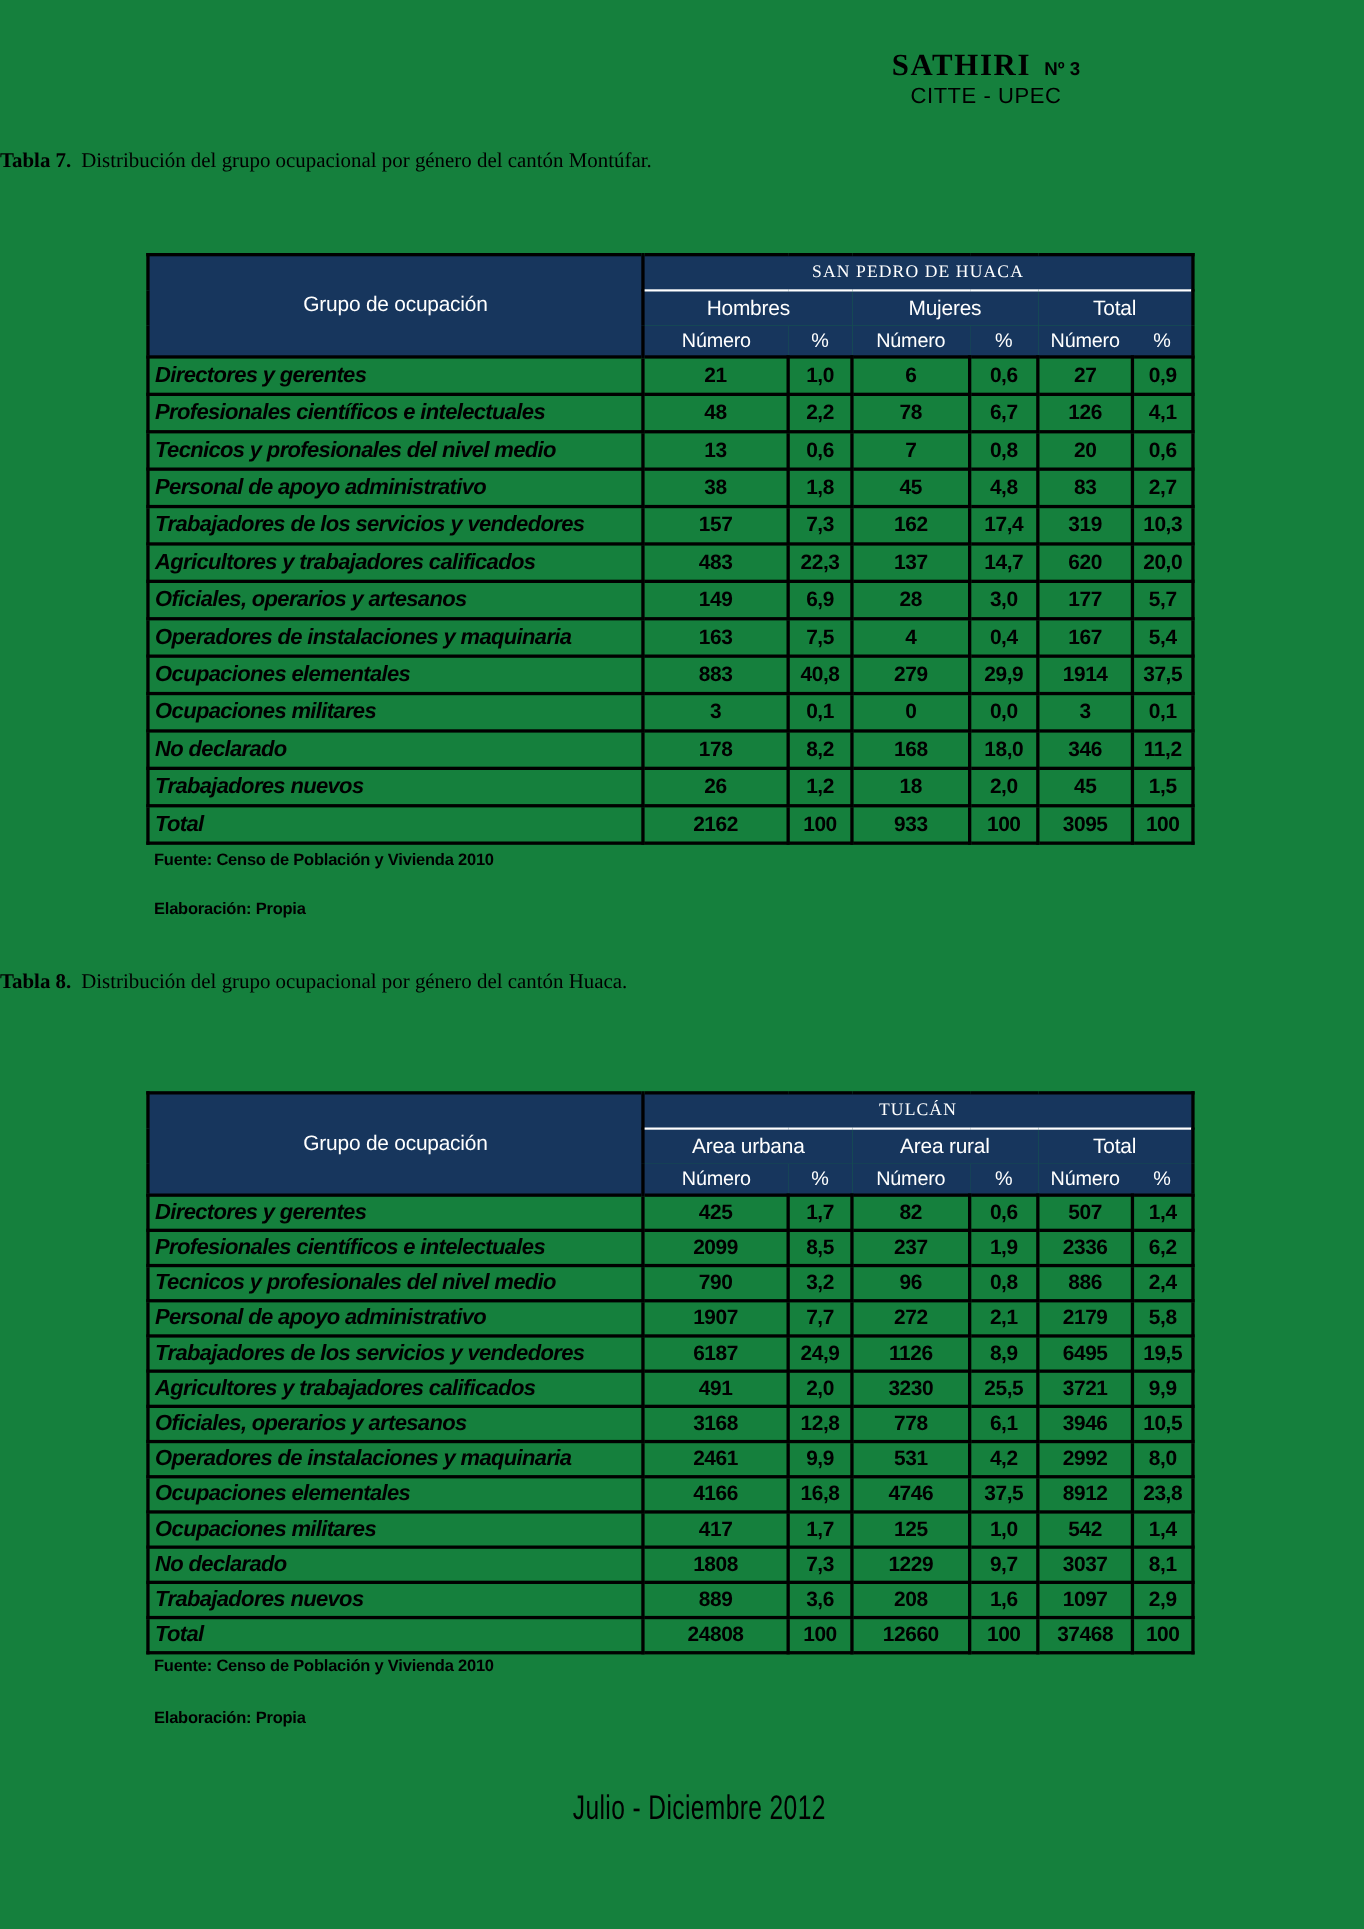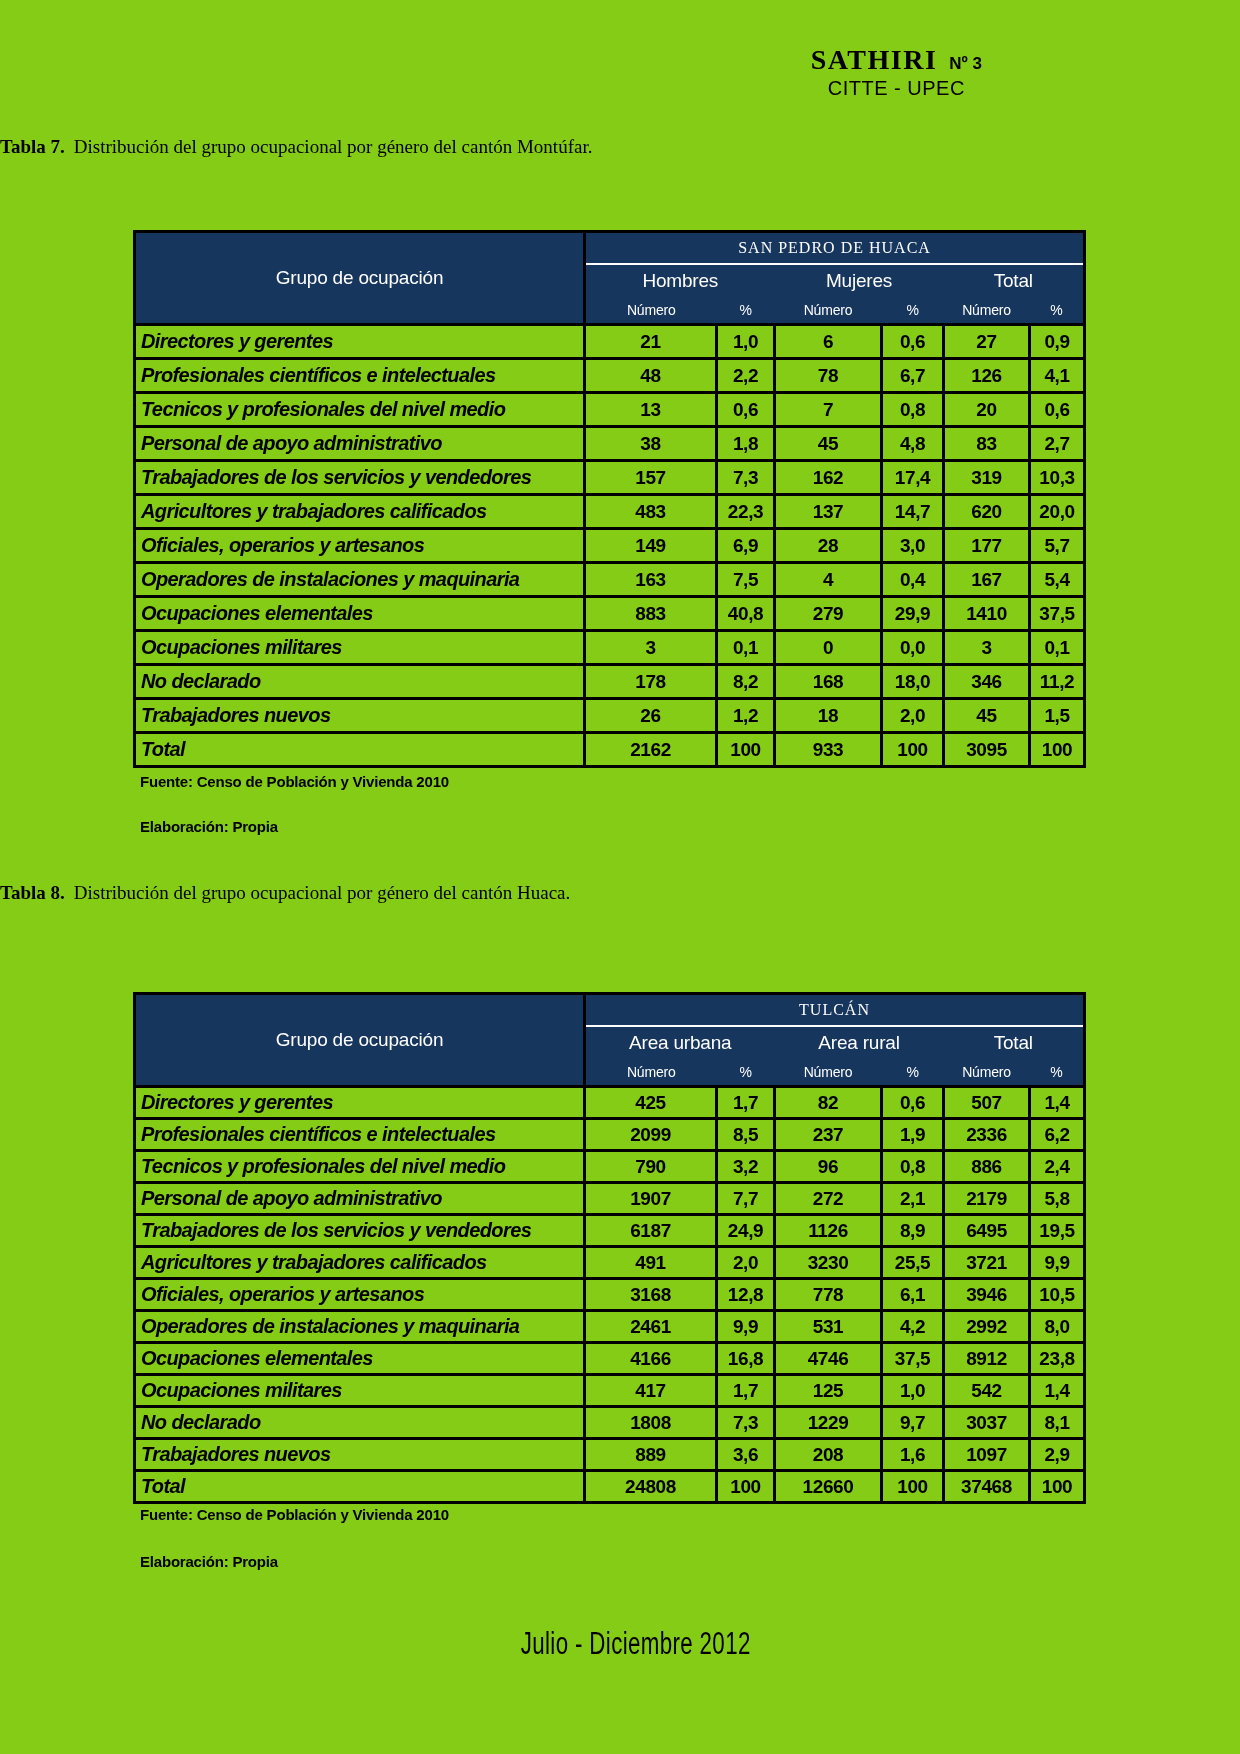--- a/index.html
+++ b/index.html
@@ -1,17 +1,17 @@
 <!DOCTYPE html>
 <html style="--header-bg: #17365D;"><head>
 <meta charset="utf-8">
 <style>
   html,body { margin:0; padding:0; background:#ffffff; }
   .page {
-    position:relative; width:1240px; height:1754px; background:#84cc16;
+    position:relative; width:1240px; height:1754px; background:#15803d;
     font-family:"Liberation Sans", sans-serif; color:#000; overflow:hidden;
   }
 
   
   .journal-header { position:absolute; top:44px; right:258px; text-align:center; }
   .journal-title-line { display:flex; align-items:baseline; gap:12px; justify-content:center; }
   .journal-title { font-family:"Liberation Serif", serif; font-weight:bold; font-size:28px; letter-spacing:1.5px; }
   .journal-issue { font-size:17px; font-weight:bold; }
   .journal-sub { font-size:20px; margin-top:1px; letter-spacing:0.5px; }
 
@@ -27,21 +27,21 @@
     table-layout:fixed; border:3px solid #000; }
   #table7 { top:230px; }
   #table8 { top:992px; }
 
   .data-table thead th { background:var(--header-bg,#17365D); color:#fff; font-weight:normal;
     border:0; padding:0; }
   .region-head { font-family:"Liberation Serif", serif; font-size:16px; letter-spacing:1px;
     height:30px; border-bottom:2px solid #fff !important; }
   .label-head { font-size:19px; border-right:3px solid #000 !important; letter-spacing:-0.2px; }
   .group-head { font-size:19px; height:31px; letter-spacing:-0.2px; }
-  .sub-head { font-size:14px; height:27px; letter-spacing:-0.2px; }
+  .sub-head { font-size:18px; height:27px; letter-spacing:-0.2px; }
 
   .data-table tbody td { border:3px solid #000; padding:0; font-weight:bold; overflow:hidden; }
   #table7 tbody td { height:31px; }
   #table8 tbody td { height:29px; }
   .row-label { text-align:left; padding-left:5px !important; font-size:20px; letter-spacing:-0.6px; white-space:nowrap;font-style:italic; }
   .cell { text-align:center; font-size:19px; letter-spacing:-0.4px; }
 
   
   .footnote { position:absolute; left:140px; font-size:15px; font-weight:bold; letter-spacing:-0.2px; }
   #fuente7 { top:773px; }
@@ -171,21 +171,21 @@
           <td class="cell">0,4</td>
           <td class="cell">167</td>
           <td class="cell">5,4</td>
         </tr>
         <tr>
           <td class="row-label">Ocupaciones elementales</td>
           <td class="cell">883</td>
           <td class="cell">40,8</td>
           <td class="cell">279</td>
           <td class="cell">29,9</td>
-          <td class="cell">1410</td>
+          <td class="cell">1914</td>
           <td class="cell">37,5</td>
         </tr>
         <tr>
           <td class="row-label">Ocupaciones militares</td>
           <td class="cell">3</td>
           <td class="cell">0,1</td>
           <td class="cell">0</td>
           <td class="cell">0,0</td>
           <td class="cell">3</td>
           <td class="cell">0,1</td>

